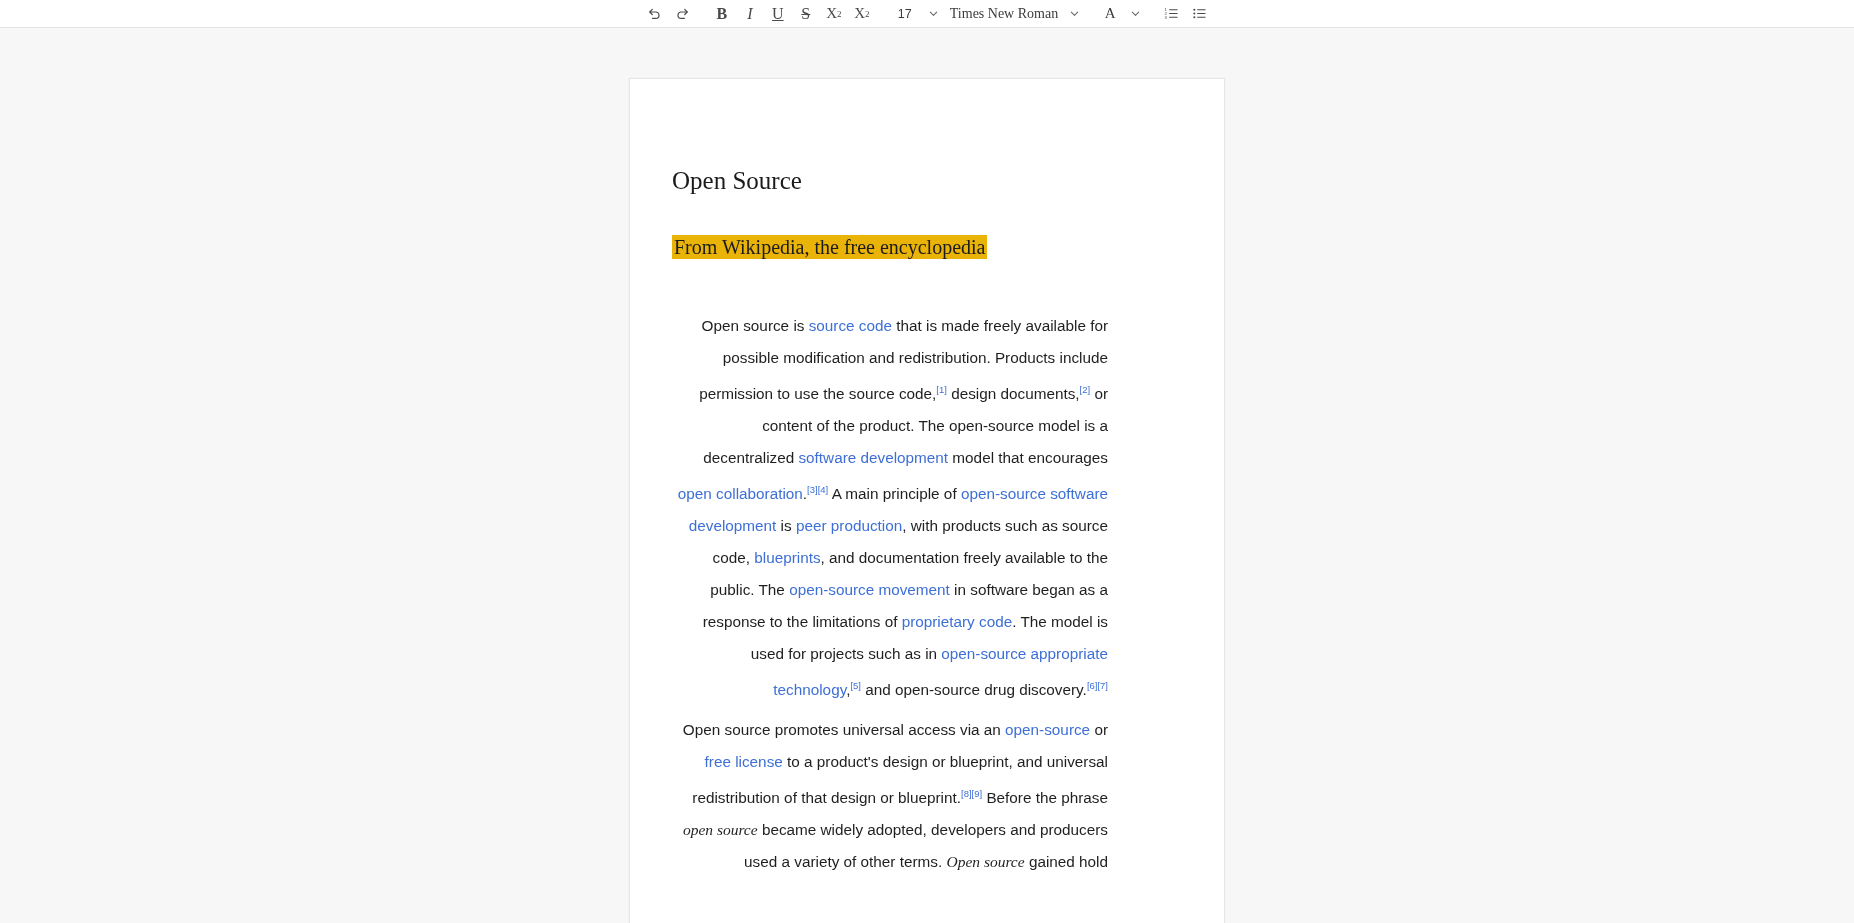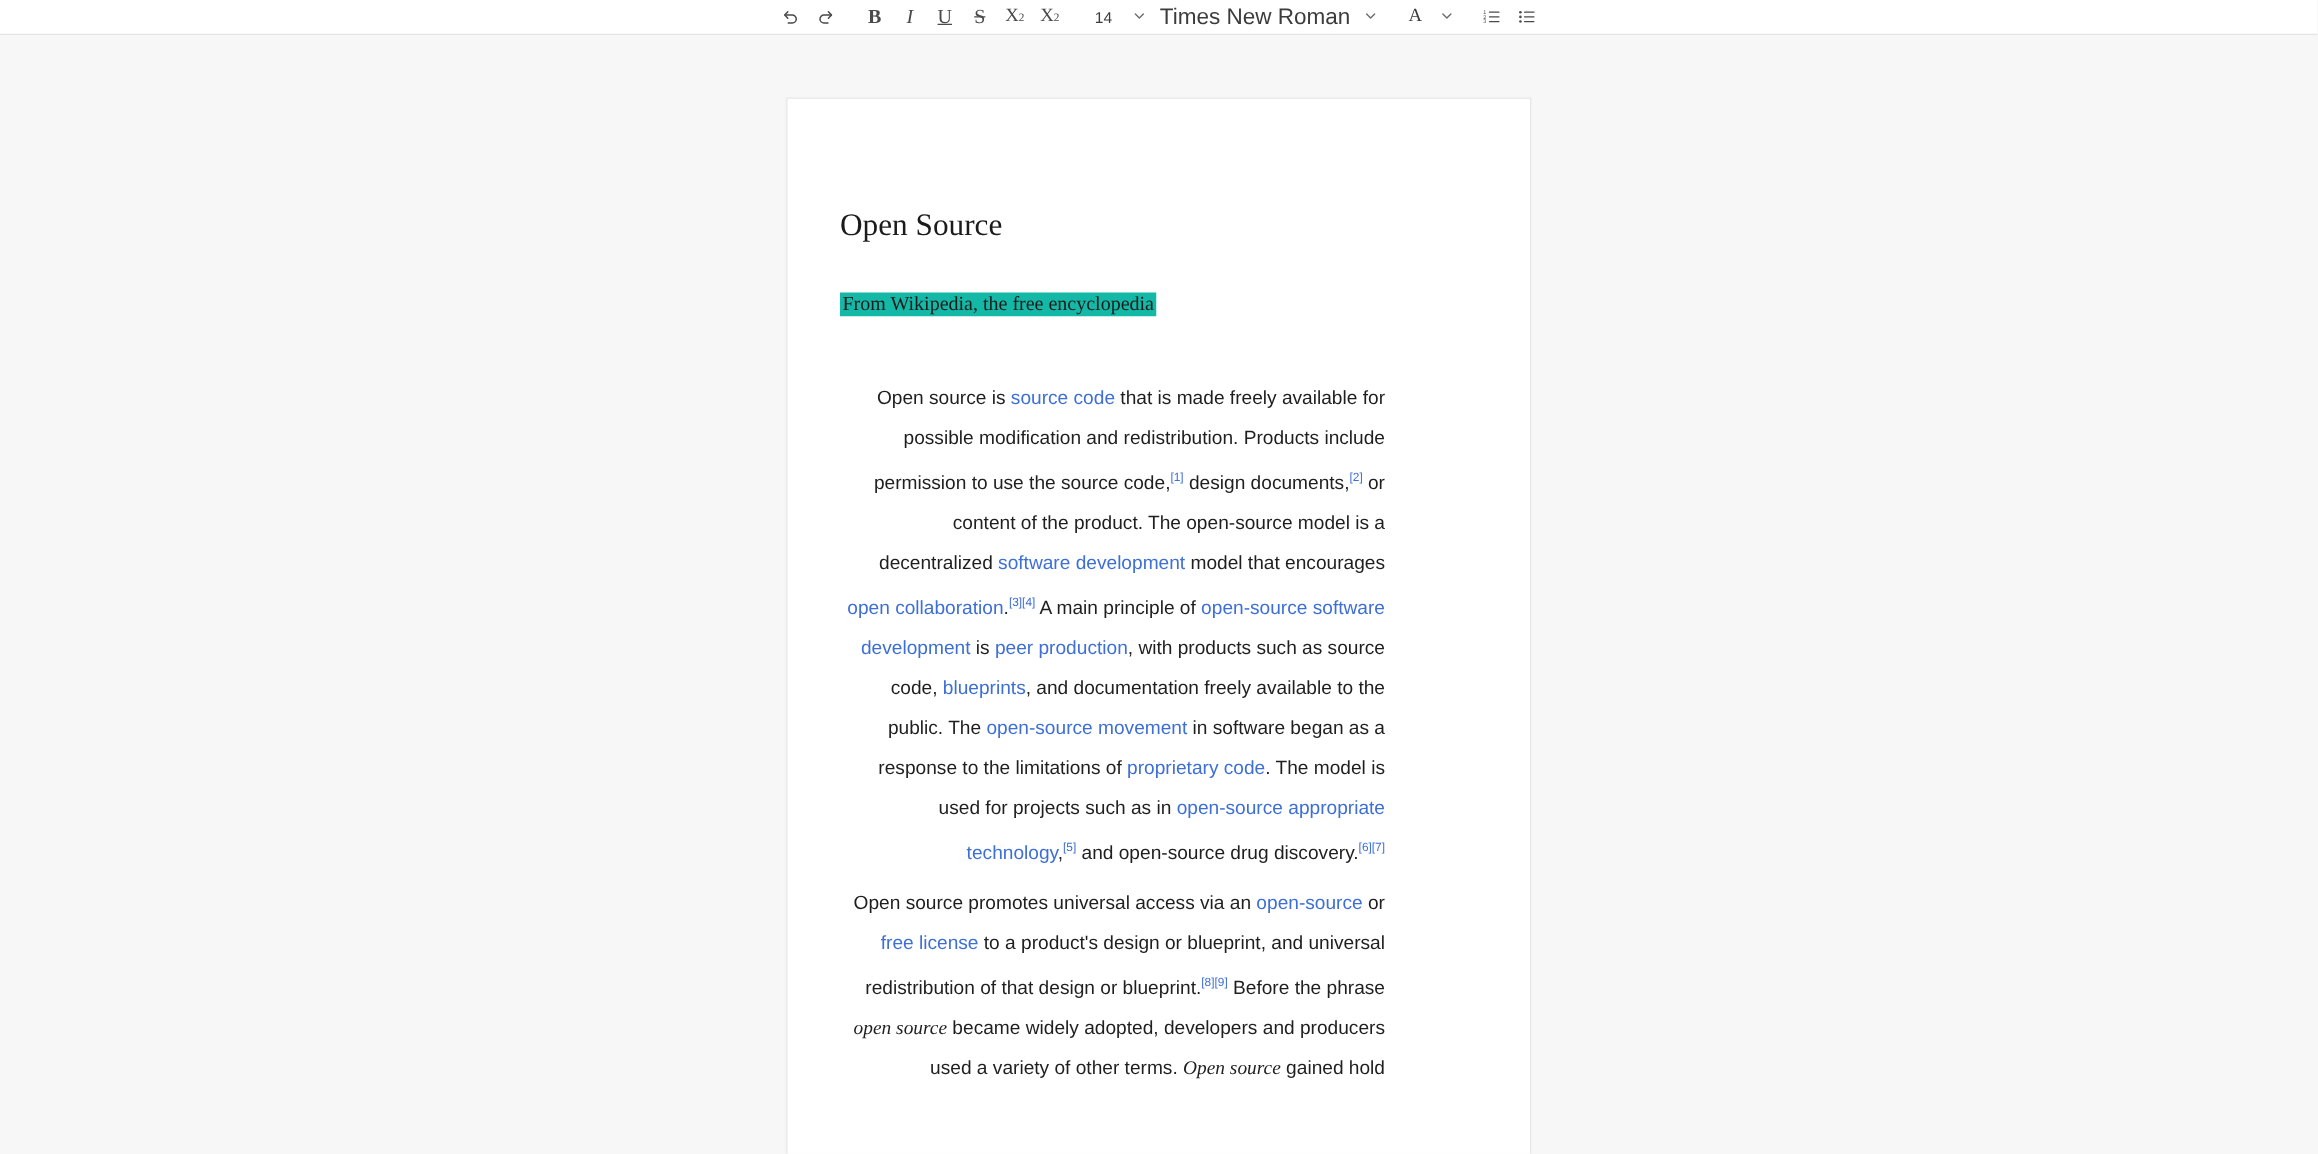--- a/index.html
+++ b/index.html
@@ -71,24 +71,25 @@
     justify-content: center;
     cursor: pointer;
     color: #6b6b6b;
   }
   .fontname-box {
     min-width: 104px;
     height: 22px;
     display: flex;
     align-items: center;
     justify-content: center;
-    font-size: 18px;
+    font-size: 14px;
     color: #3c3c3c;
     cursor: pointer;
     padding: 0 4px;
+    font-family: Liberation Serif, serif;
   }
   .tb-A {
     font-family: "Liberation Serif", serif;
     font-size: 15px;
     color: #3c3c3c;
     position: relative;
   }
 
   
   .canvas {
@@ -115,23 +116,23 @@
   }
   .doc-title {
     font-family: "Liberation Serif", serif;
     font-size: 25px;
     color: #1b1b1b;
     margin: 0 0 34px 0;
     font-weight: normal;
   }
   .doc-sub {
     font-family: "Liberation Serif", serif;
-    font-size: 16px;
+    font-size: 20px;
     color: #1b1b1b;
-    background: #14b8a6;
+    background: #eab308;
     display: inline;
     line-height: 1.85;
     padding: 1px 2px;
   }
   .sub-wrap { margin-bottom: 44px; }
 
   .para {
     font-family: "Liberation Sans", sans-serif;
     font-size: 15.3px;
     line-height: 32px;
@@ -189,21 +190,21 @@
       <span>X</span>
         <sub>2</sub>
     </div>
     <div class="tb-btn tb-sup">
       <span>X</span>
         <sup>2</sup>
     </div>
 
     <div class="tb-sep"></div>
 
-    <div class="fontsize-box">14</div>
+    <div class="fontsize-box">17</div>
     <div class="chevron">
       <span>
         <svg width="11" height="11" viewBox="0 0 12 12" fill="none" stroke="#6b6b6b" stroke-width="1.2" stroke-linecap="round" stroke-linejoin="round">
             <path d="M2.5 4.5 6 8l3.5-3.5"></path>
           </svg>
       </span>
     </div>
 
     <div class="fontname-box">Times New Roman</div>
     <div class="chevron">

